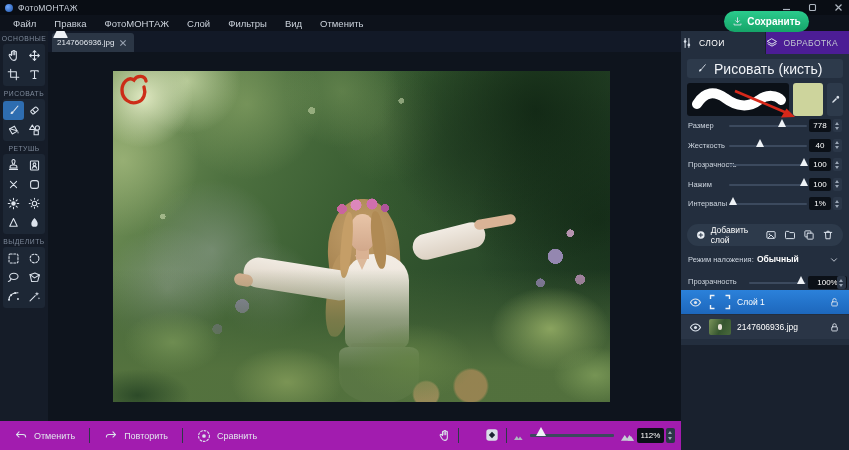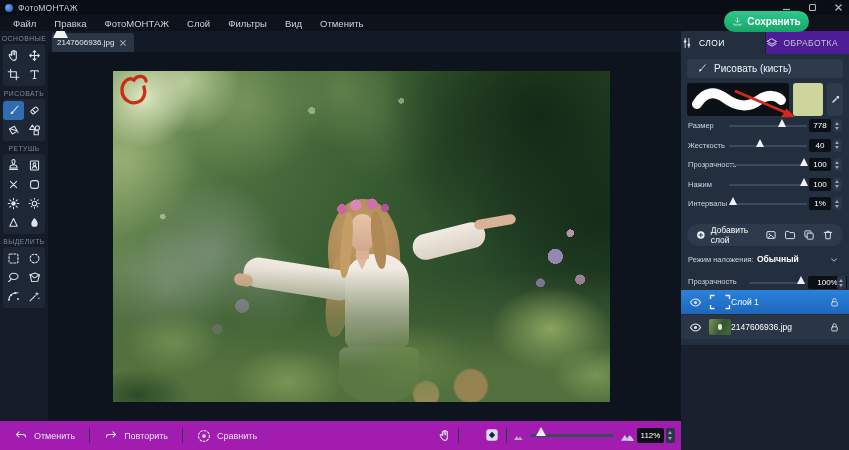--- a/index.html
+++ b/index.html
@@ -112,21 +112,21 @@
   .scribble { position:absolute; left:5px; top:1px; }
 
   
   .rightpanel { position:absolute; left:681px; top:31px; width:168px; height:419px; background:#19212e; }
   .rtabs { display:flex; height:23px; gap:1px; }
   .rtab { flex:1; display:flex; align-items:center; gap:6px; font-size:8.5px; letter-spacing:.4px; }
   .rtab.active { background:#232e3e; color:#fff; }
   .rtab.inactive { background:#4c1d95; color:#c2c8d1; }
   .rbody { position:absolute; left:0; top:23px; width:168px; height:291px; background:#232e3e; }
   .toolheader { position:absolute; left:6px; top:5px; width:156px; height:19px; background:#2d3a4b; border-radius:3px;
-    display:flex; align-items:center; gap:7px; padding-left:9px; font-size:10px; color:#f0f3f7; }
+    display:flex; align-items:center; gap:7px; padding-left:9px; font-size:14px; color:#f0f3f7; }
   .strokebox { position:absolute; left:6px; top:29px; width:102px; height:33px; background:#0b1017; border-radius:3px; overflow:hidden; }
   .swatch { position:absolute; left:112px; top:29px; width:30px; height:33px; border-radius:3px; }
   .dropperbtn { position:absolute; left:146px; top:29px; width:16px; height:33px; background:#2d3a4b; border-radius:3px; display:flex; align-items:center; justify-content:center; }
   .annot-arrow { position:absolute; left:48px; top:33px; z-index:5; pointer-events:none; }
   .sliders { position:absolute; left:0; top:62px; width:168px; }
   .srow { position:relative; height:19.5px;text-align:center; }
   .srow .lbl { position:absolute; left:7px; top:5px; font-size:7.5px; color:#cdd5df; }
   .track { position:absolute; left:48px; top:9px; width:78px; height:2px; background:#3c4a5e; border-radius:1px; }
   .thumb { position:absolute; top:-6px; margin-left:-4px; width:0; height:0;
     border-left:4.5px solid transparent; border-right:4.5px solid transparent; border-bottom:8px solid #eef2f6; }
@@ -149,21 +149,21 @@
   .oprow .track { left:68px; width:57px; }
   .oprow .valbox { left:127px; width:39px; }
   .oprow .spin { left:156px; }
   .lrow { position:absolute; left:0; width:168px; height:24px; display:flex; align-items:center; }
   .lrow.sel { background:linear-gradient(#2b81da,#1d67bc); }
   .lrow.plain { background:#2a3546; }
   .lrow .eye { margin-left:8px; }
   .lrow .lthumb { margin-left:7px; width:22px; height:16px; display:flex; align-items:center; justify-content:center; }
   .lthumb.img { border-radius:2px; background:linear-gradient(115deg,#7b955a,#35552f 55%,#4a6a3c); position:relative; }
   .lthumb.img::after { content:""; position:absolute; left:9px; top:5px; width:4px; height:6px; background:#e9e4da; border-radius:2px; }
-  .lrow .lname { font-size:8.5px; color:#fff; flex:1; }
+  .lrow .lname { margin-left:6px; font-size:8.5px; color:#fff; flex:1; }
   .lrow .lockwrap { margin-right:9px; }
 
   
   .statusbar { position:absolute; left:0; top:421px; width:681px; height:29px; background:#a21caf; display:flex; align-items:center; }
   .sbtn { display:flex; align-items:center; gap:6px; font-size:9px; color:#e2e7ee; padding:0 14px; height:29px; }
   .sdiv { width:1px; height:15px; background:#2d3947; }
   .zoomcluster { position:absolute; left:430px; top:0; width:251px; height:29px; }
   .zc { position:absolute; display:flex; align-items:center; justify-content:center; }
   .ztrack { position:absolute; left:530px; top:13px; width:84px; height:2.5px; background:#3c4a5e; border-radius:1px; }
   .ztrack .thumb { top:-7px; border-left:5px solid transparent; border-right:5px solid transparent; border-bottom:9px solid #eef2f6; }

